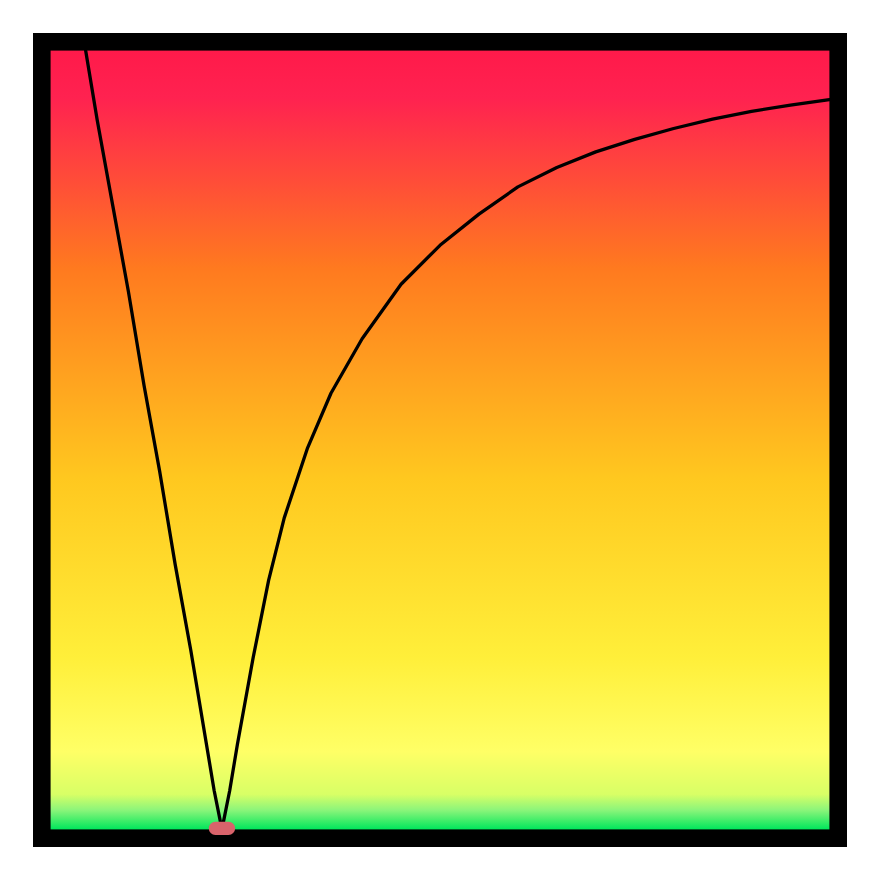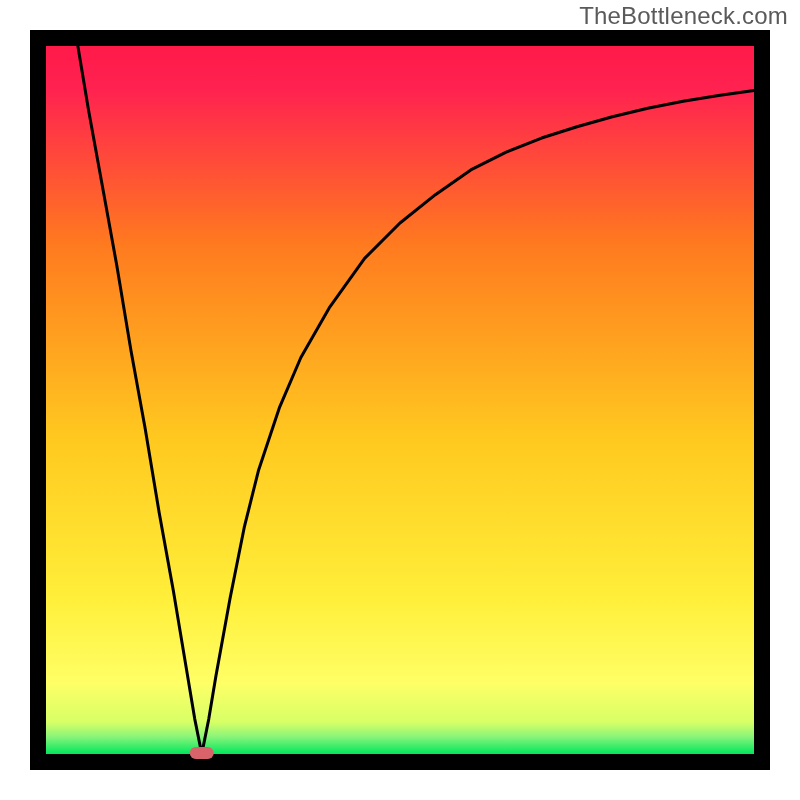--- a/index.html
+++ b/index.html
@@ -27,21 +27,20 @@
     z-index: 10;
   }
   svg {
     display: block;
   }
 </style>
 </head>
 <body>
 
 <div class="container">
-  <div class="watermark">TheBottleneck.com</div>
   <svg id="chart-svg" width="800" height="800" viewBox="0 0 800 800">
       <defs>
         <linearGradient id="bg-grad" x1="0" y1="0" x2="0" y2="1">
           <stop offset="0%" stop-color="#ff1a4a"></stop>
           <stop offset="6%" stop-color="#ff2250"></stop>
           <stop offset="28.000000000000004%" stop-color="#ff7a1f"></stop>
           <stop offset="55.00000000000001%" stop-color="#ffc81f"></stop>
           <stop offset="78%" stop-color="#ffef3a"></stop>
           <stop offset="90%" stop-color="#ffff66"></stop>
           <stop offset="95.5%" stop-color="#d8ff66"></stop>

